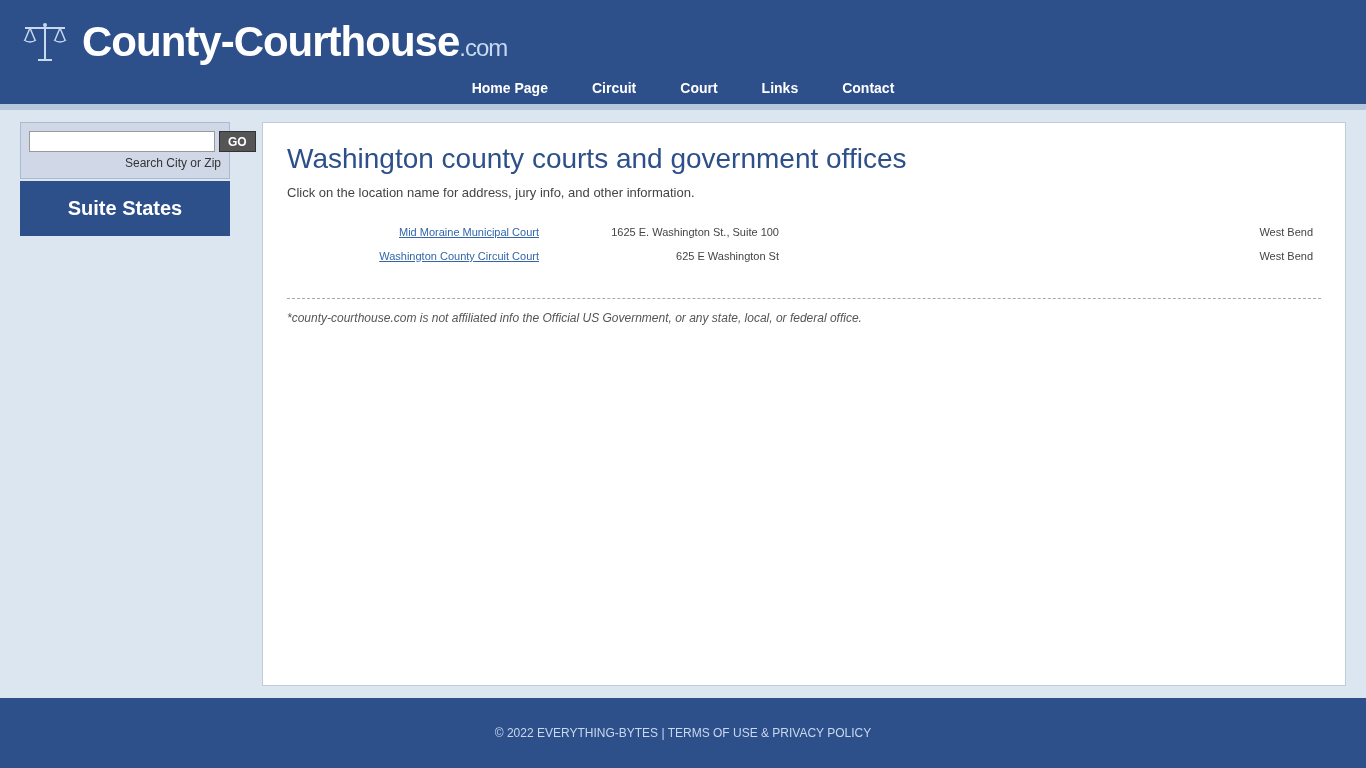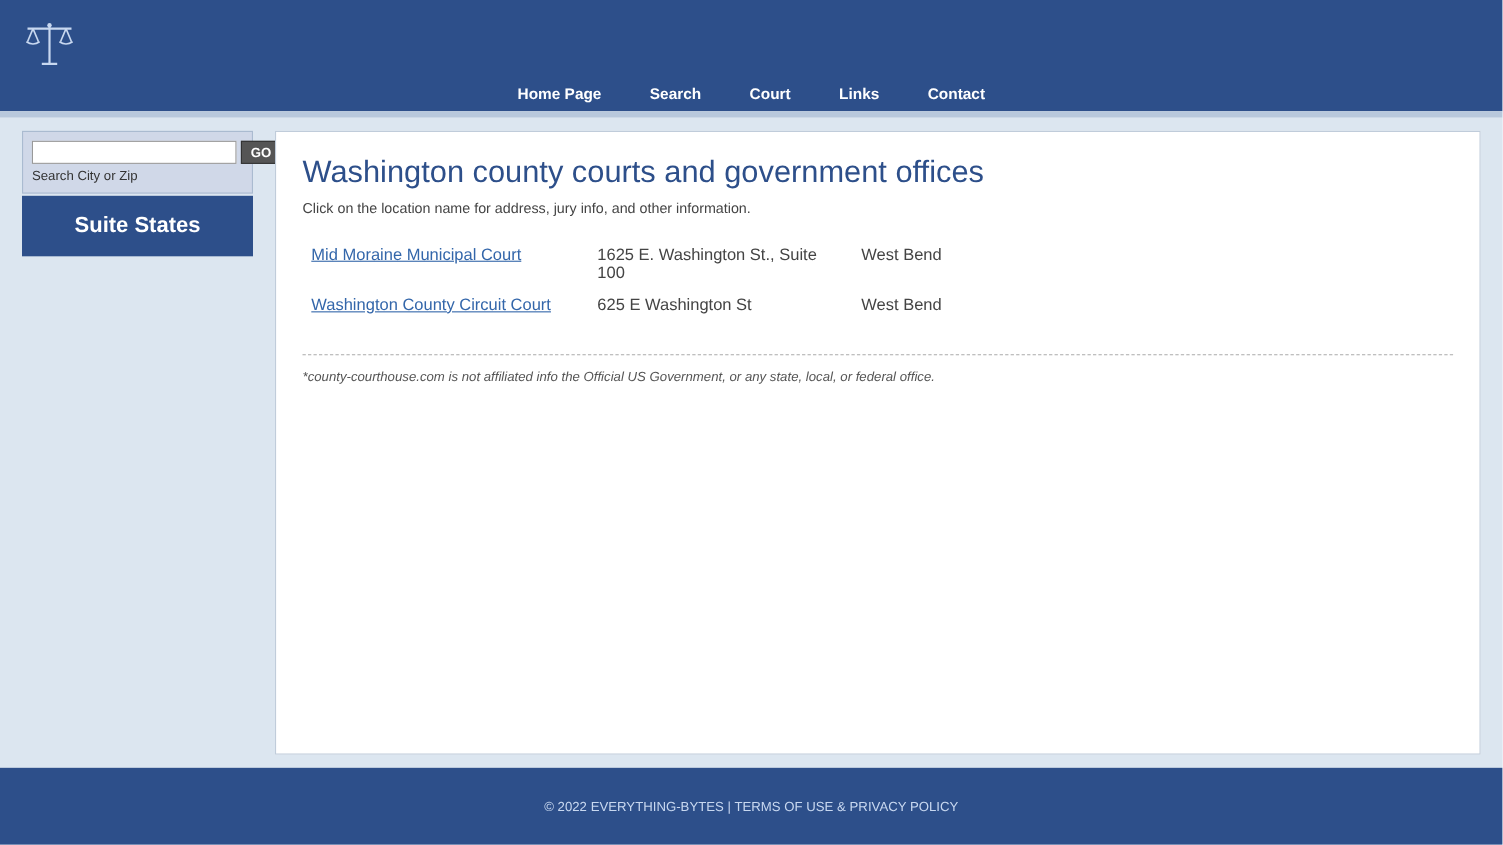--- a/index.html
+++ b/index.html
@@ -70,21 +70,21 @@
     #sub-header {
       background: #b8c8dc;
       height: 6px;
     }
 
     
     #content-wrapper {
       display: flex;
       flex: 1;
       padding: 12px 20px;
-      gap: 4px;
+      gap: 16px;
       background: #dce6f0;
     }
 
     
     #sidebar {
       width: 210px;
       flex-shrink: 0;
       margin-right: 16px;
     }
 
@@ -118,21 +118,21 @@
       border: 1px solid #333;
       padding: 2px 8px;
       cursor: pointer;
       font-size: 12px;
       font-weight: bold;
     }
 
     #search-label {
       font-size: 12px;
       color: #333;
-      text-align: left;
+      text-align: right;
       width: 100%;
     }
 
     #browse-states-btn {
       background: #2d4f8a;
       color: white;
       padding: 16px 10px;
       text-align: center;
       font-size: 20px;
       font-weight: bold;
@@ -164,22 +164,23 @@
       margin-bottom: 20px;
     }
 
     #courts-table {
       width: 100%;
       border-collapse: collapse;
     }
 
     #courts-table td {
       padding: 6px 8px;
-      font-size: 15px;
+      font-size: 11px;
       vertical-align: top;
+      text-align: right;
     }
 
     .court-link {
       color: #3366aa;
       text-decoration: underline;
       cursor: pointer;
     }
 
     .court-address {
       color: #444;
@@ -222,24 +223,29 @@
       <line x1="5" y1="8" x2="45" y2="8" stroke="#c8d8f0" stroke-width="2"></line>
       <line x1="10" y1="8" x2="5" y2="20" stroke="#c8d8f0" stroke-width="1.5"></line>
       <line x1="10" y1="8" x2="15" y2="20" stroke="#c8d8f0" stroke-width="1.5"></line>
       <path d="M4,20 Q10,24 16,20" stroke="#c8d8f0" stroke-width="1.5" fill="none"></path>
       <line x1="40" y1="8" x2="35" y2="20" stroke="#c8d8f0" stroke-width="1.5"></line>
       <line x1="40" y1="8" x2="45" y2="20" stroke="#c8d8f0" stroke-width="1.5"></line>
       <path d="M34,20 Q40,24 46,20" stroke="#c8d8f0" stroke-width="1.5" fill="none"></path>
       <line x1="18" y1="40" x2="32" y2="40" stroke="#c8d8f0" stroke-width="2"></line>
       <circle cx="25" cy="5" r="2" fill="#c8d8f0"></circle>
     </svg>
+    <div>
+      <span id="site-title">
+        <span>County-Courthouse</span><span class="com">.com</span>
+      </span>
+    </div>
   </div>
   <nav id="nav">
     <a href="#">Home Page</a>
-    <a href="#">Search</a>
+    <a href="#">Circuit</a>
     <a href="#">Court</a>
     <a href="#">Links</a>
     <a href="#">Contact</a>
   </nav>
 </div>
 
 <div id="sub-header"></div>
 
 <div id="content-wrapper">
 

